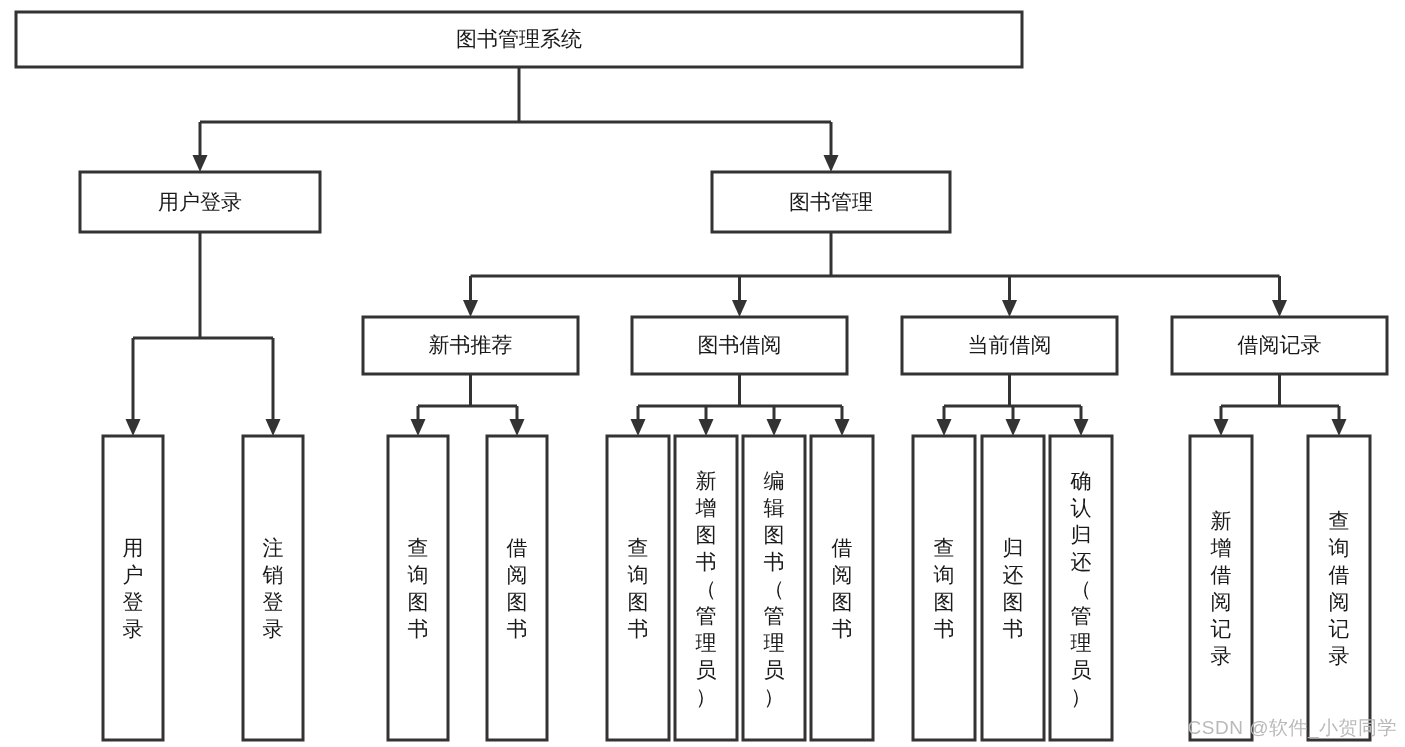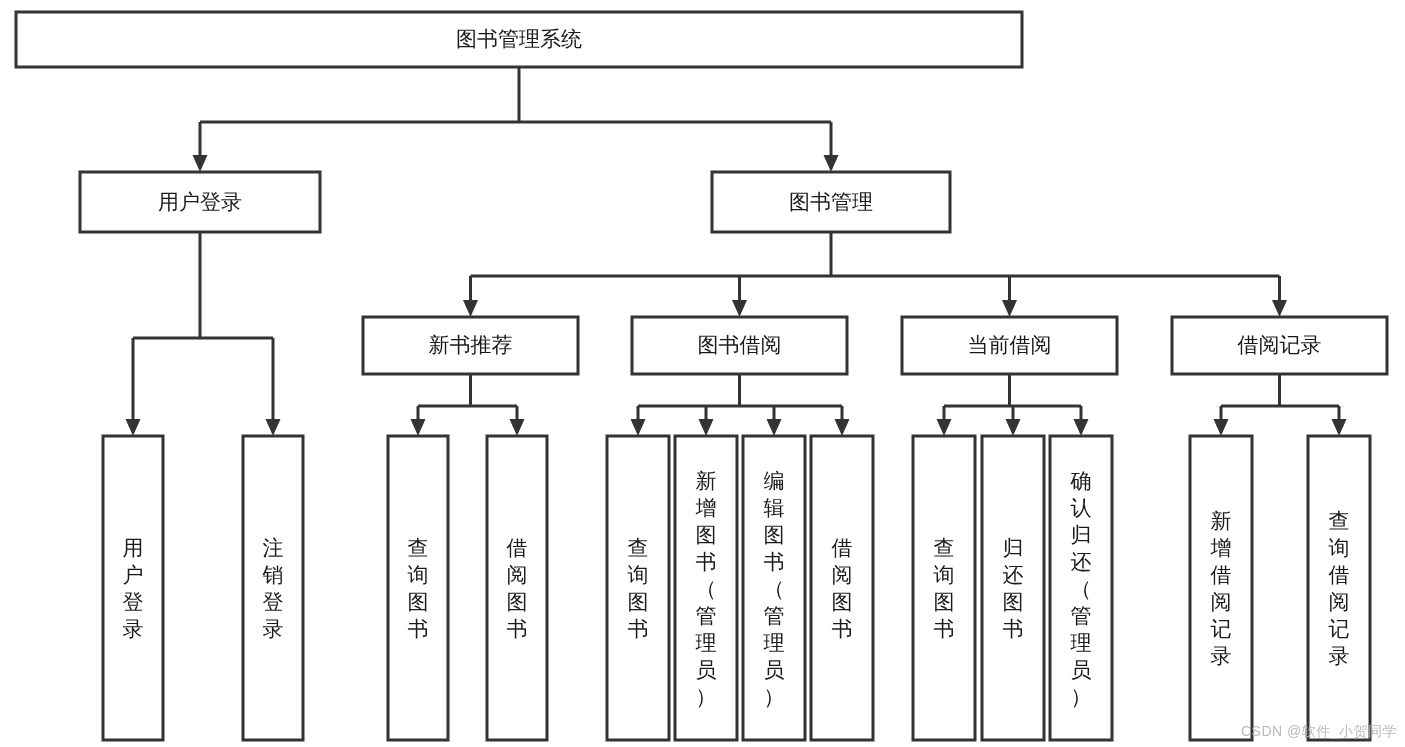--- a/index.html
+++ b/index.html
@@ -54,21 +54,21 @@
     font-family: "Liberation Sans", "DejaVu Sans", sans-serif;
     fill: #1a1a1a;
     font-size: 21px;
     text-anchor: middle;
   }
   .watermark {
     position: absolute;
     right: 8px;
     bottom: 6px;
     font-family: "Liberation Sans", "DejaVu Sans", sans-serif;
-    font-size: 14px;
+    font-size: 19px;
     color: #b9b9b9;
     letter-spacing: 0.5px;
     white-space: nowrap;
     user-select: none;
   }
 </style>
 </head>
 <body>
 
 <div id="diagram-root">

